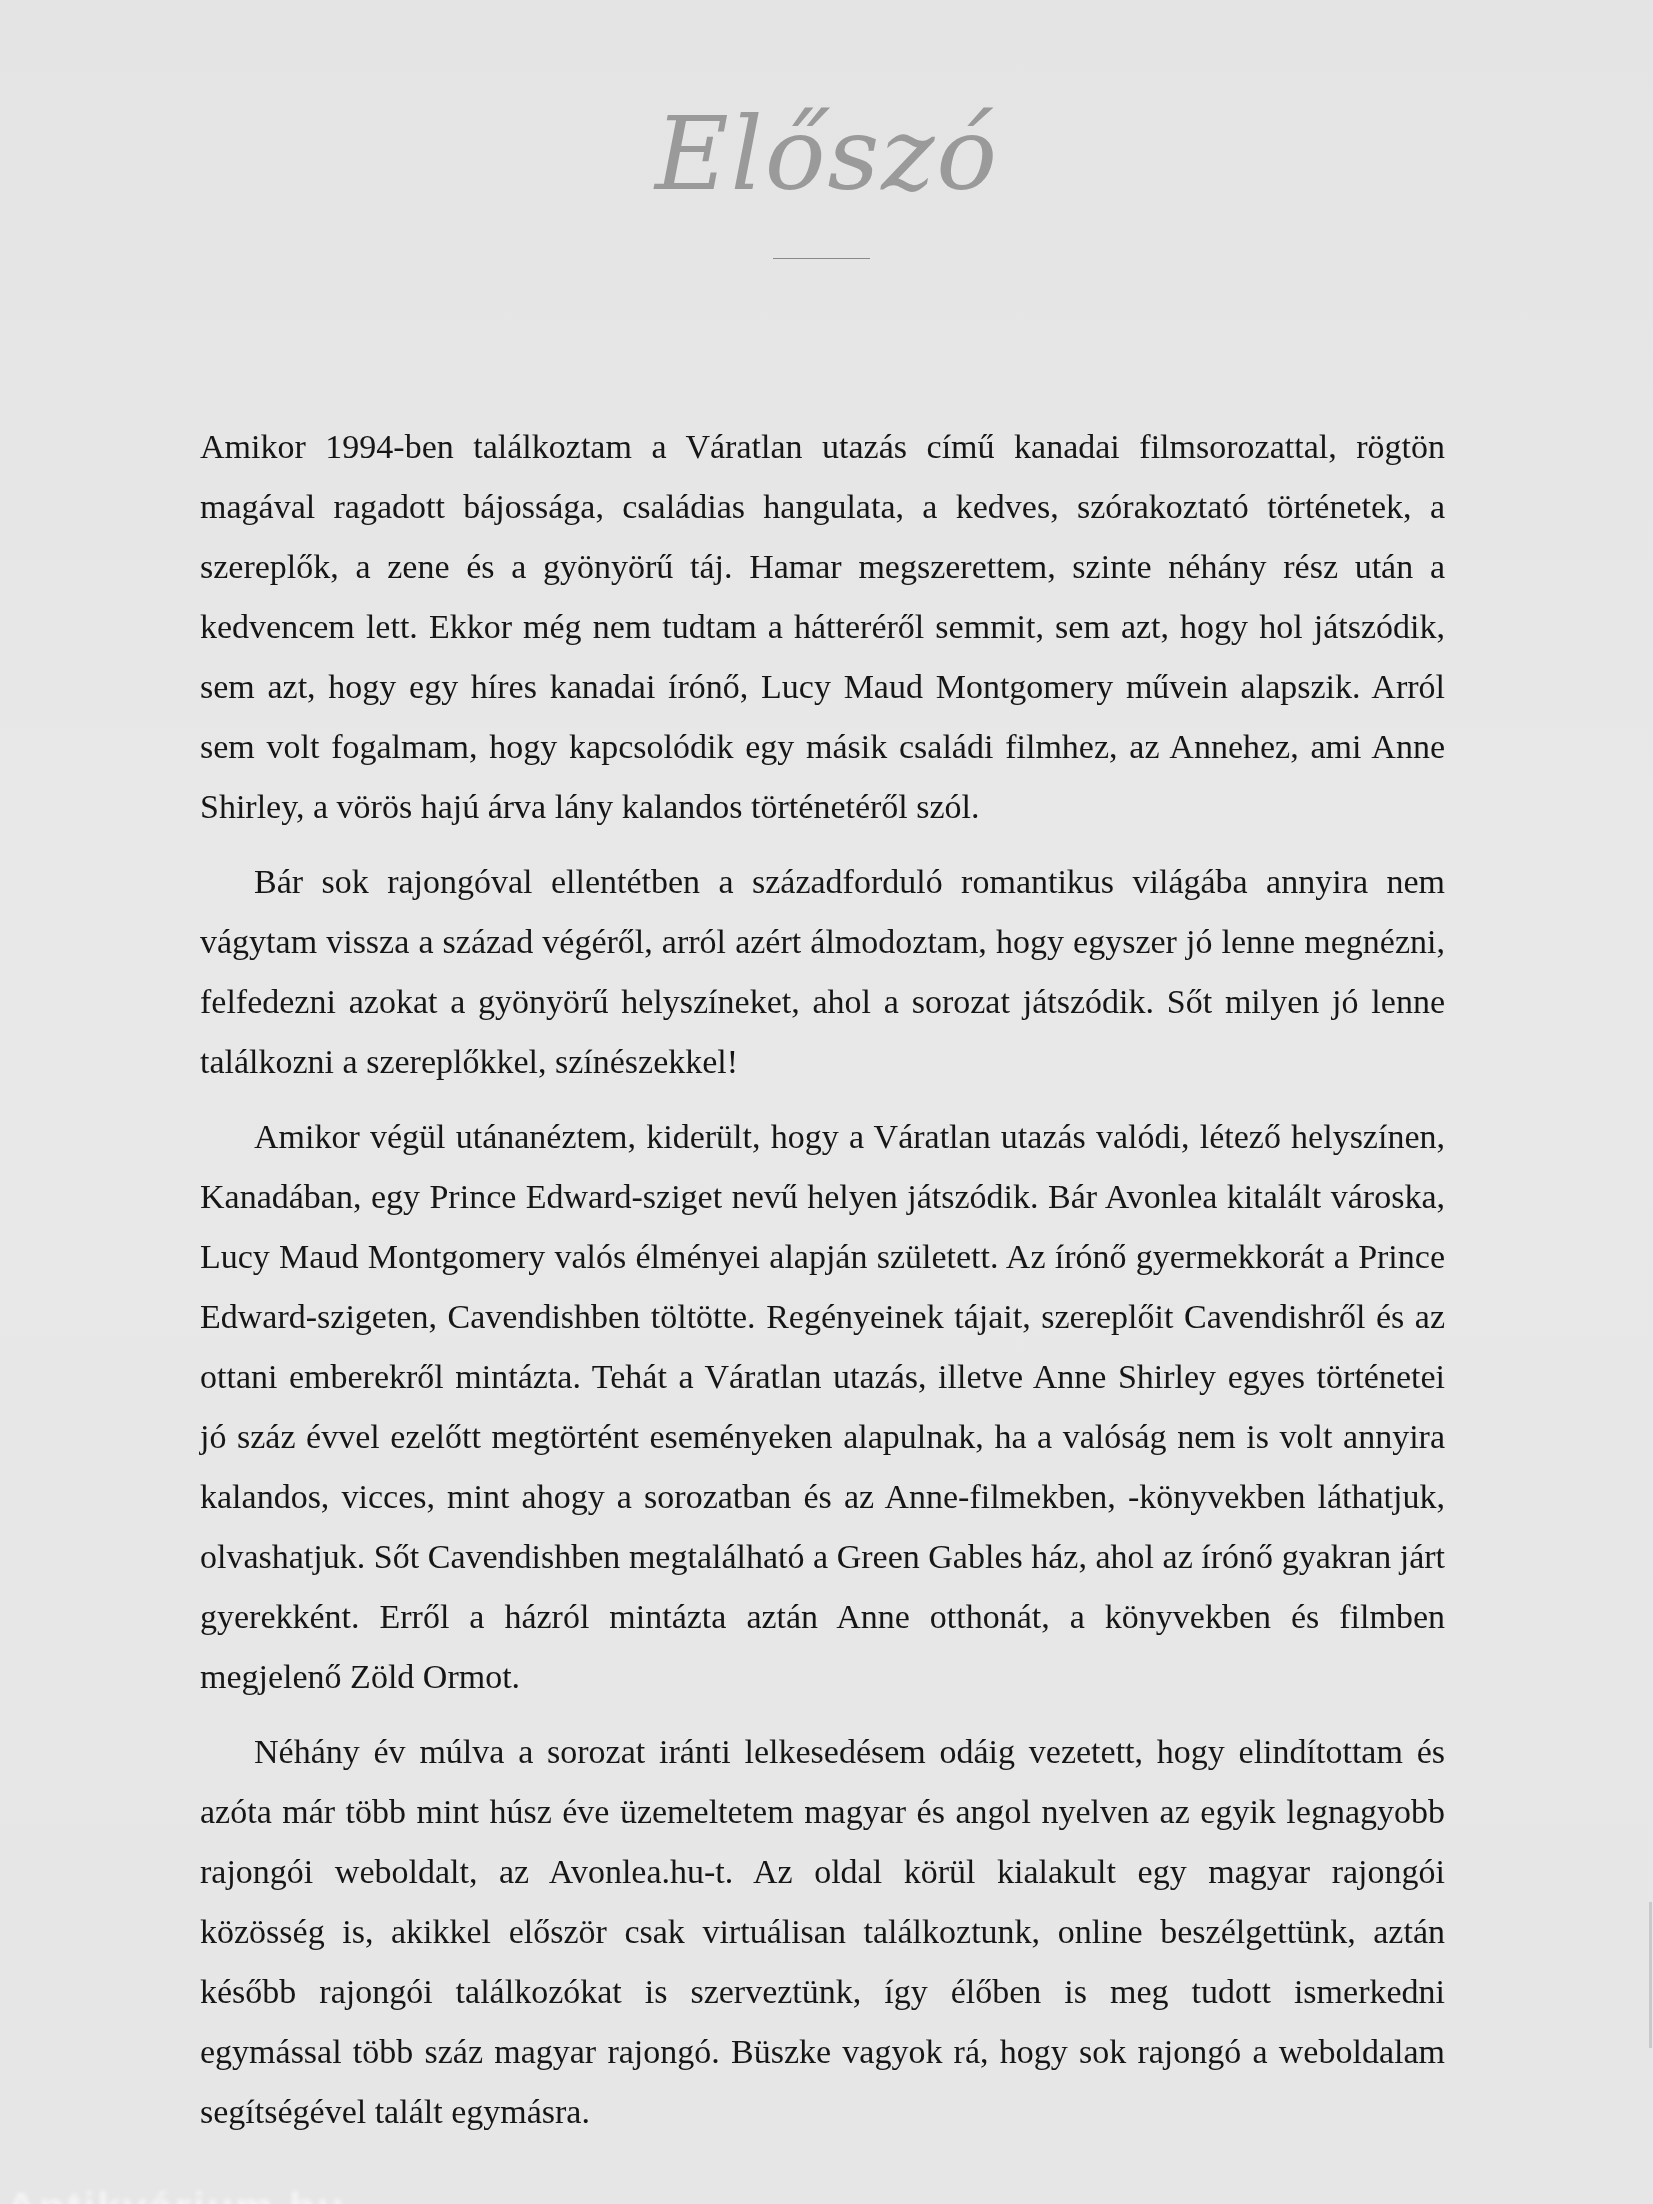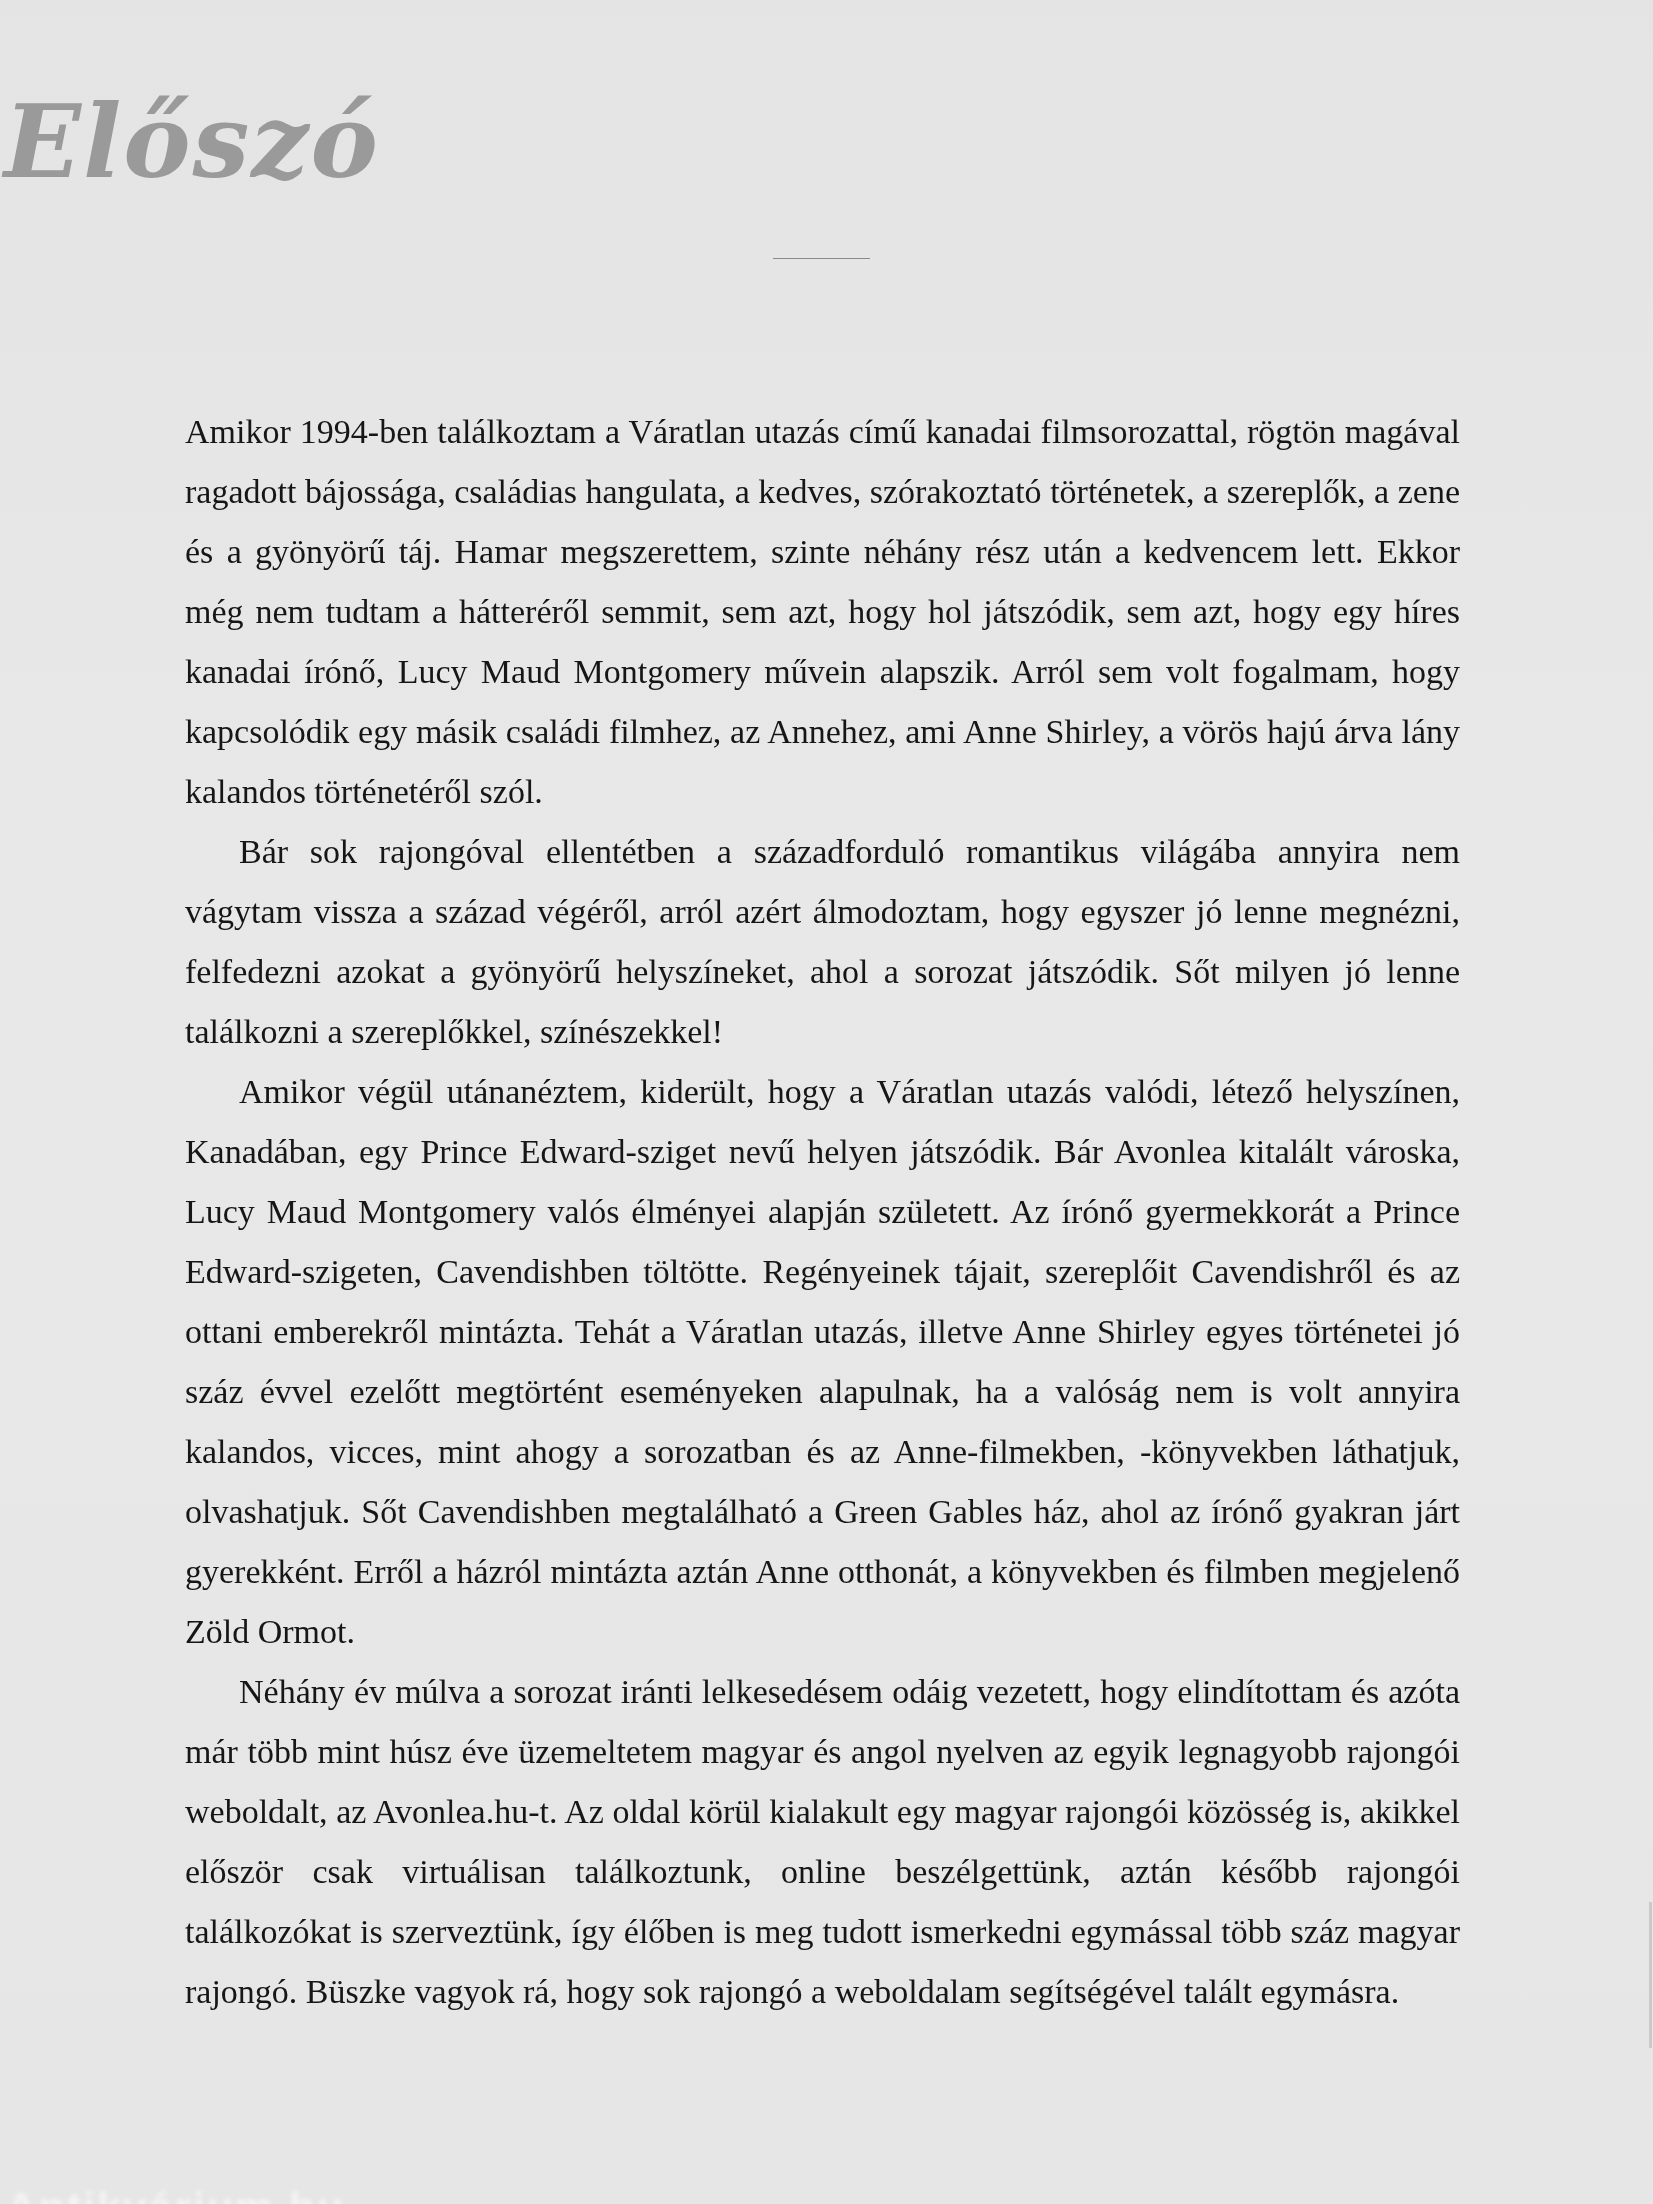--- a/index.html
+++ b/index.html
@@ -18,50 +18,50 @@
     .page {
       position: absolute;
       left: 0; top: 0;
       width: 1654px; height: 2205px;
       background: linear-gradient(180deg, #e4e4e4 0%, #e8e8e8 40%, #e6e6e6 100%);
     }
     .title {
       position: absolute;
       left: 0; right: 0;
       top: 80px;
-      text-align: left;
+      text-align: center;
       font-family: "DejaVu Serif", "Liberation Serif", serif;
       font-style: italic;
       font-size: 101px;
       line-height: 116px;
       color: #9a9a9a;
       letter-spacing: 1.9px;
-      margin: 4px;
-      font-weight: bold;
+      margin: 16px;
+      font-weight: normal;
     }
     .title-rule {
       position: absolute;
       left: 773px;
       top: 258px;
       width: 97px;
       height: 0;
       border-top: 1.9px solid #8a8a8a;
     }
     .body-text {
       position: absolute;
       left: 185px;
       top: 402px;
       width: 1275px;
       font-size: 34px;
       line-height: 60px;
       text-align: justify;
       hyphens: manual;
     }
     .body-text p {
-      margin: 0;
+      margin: 15px;
       text-indent: 54px;
     }
     .body-text p.first {
       text-indent: 0;
     }
     .edge-mark {
       position: absolute;
       left: 1649px;
       top: 1902px;
       width: 2.9px;

